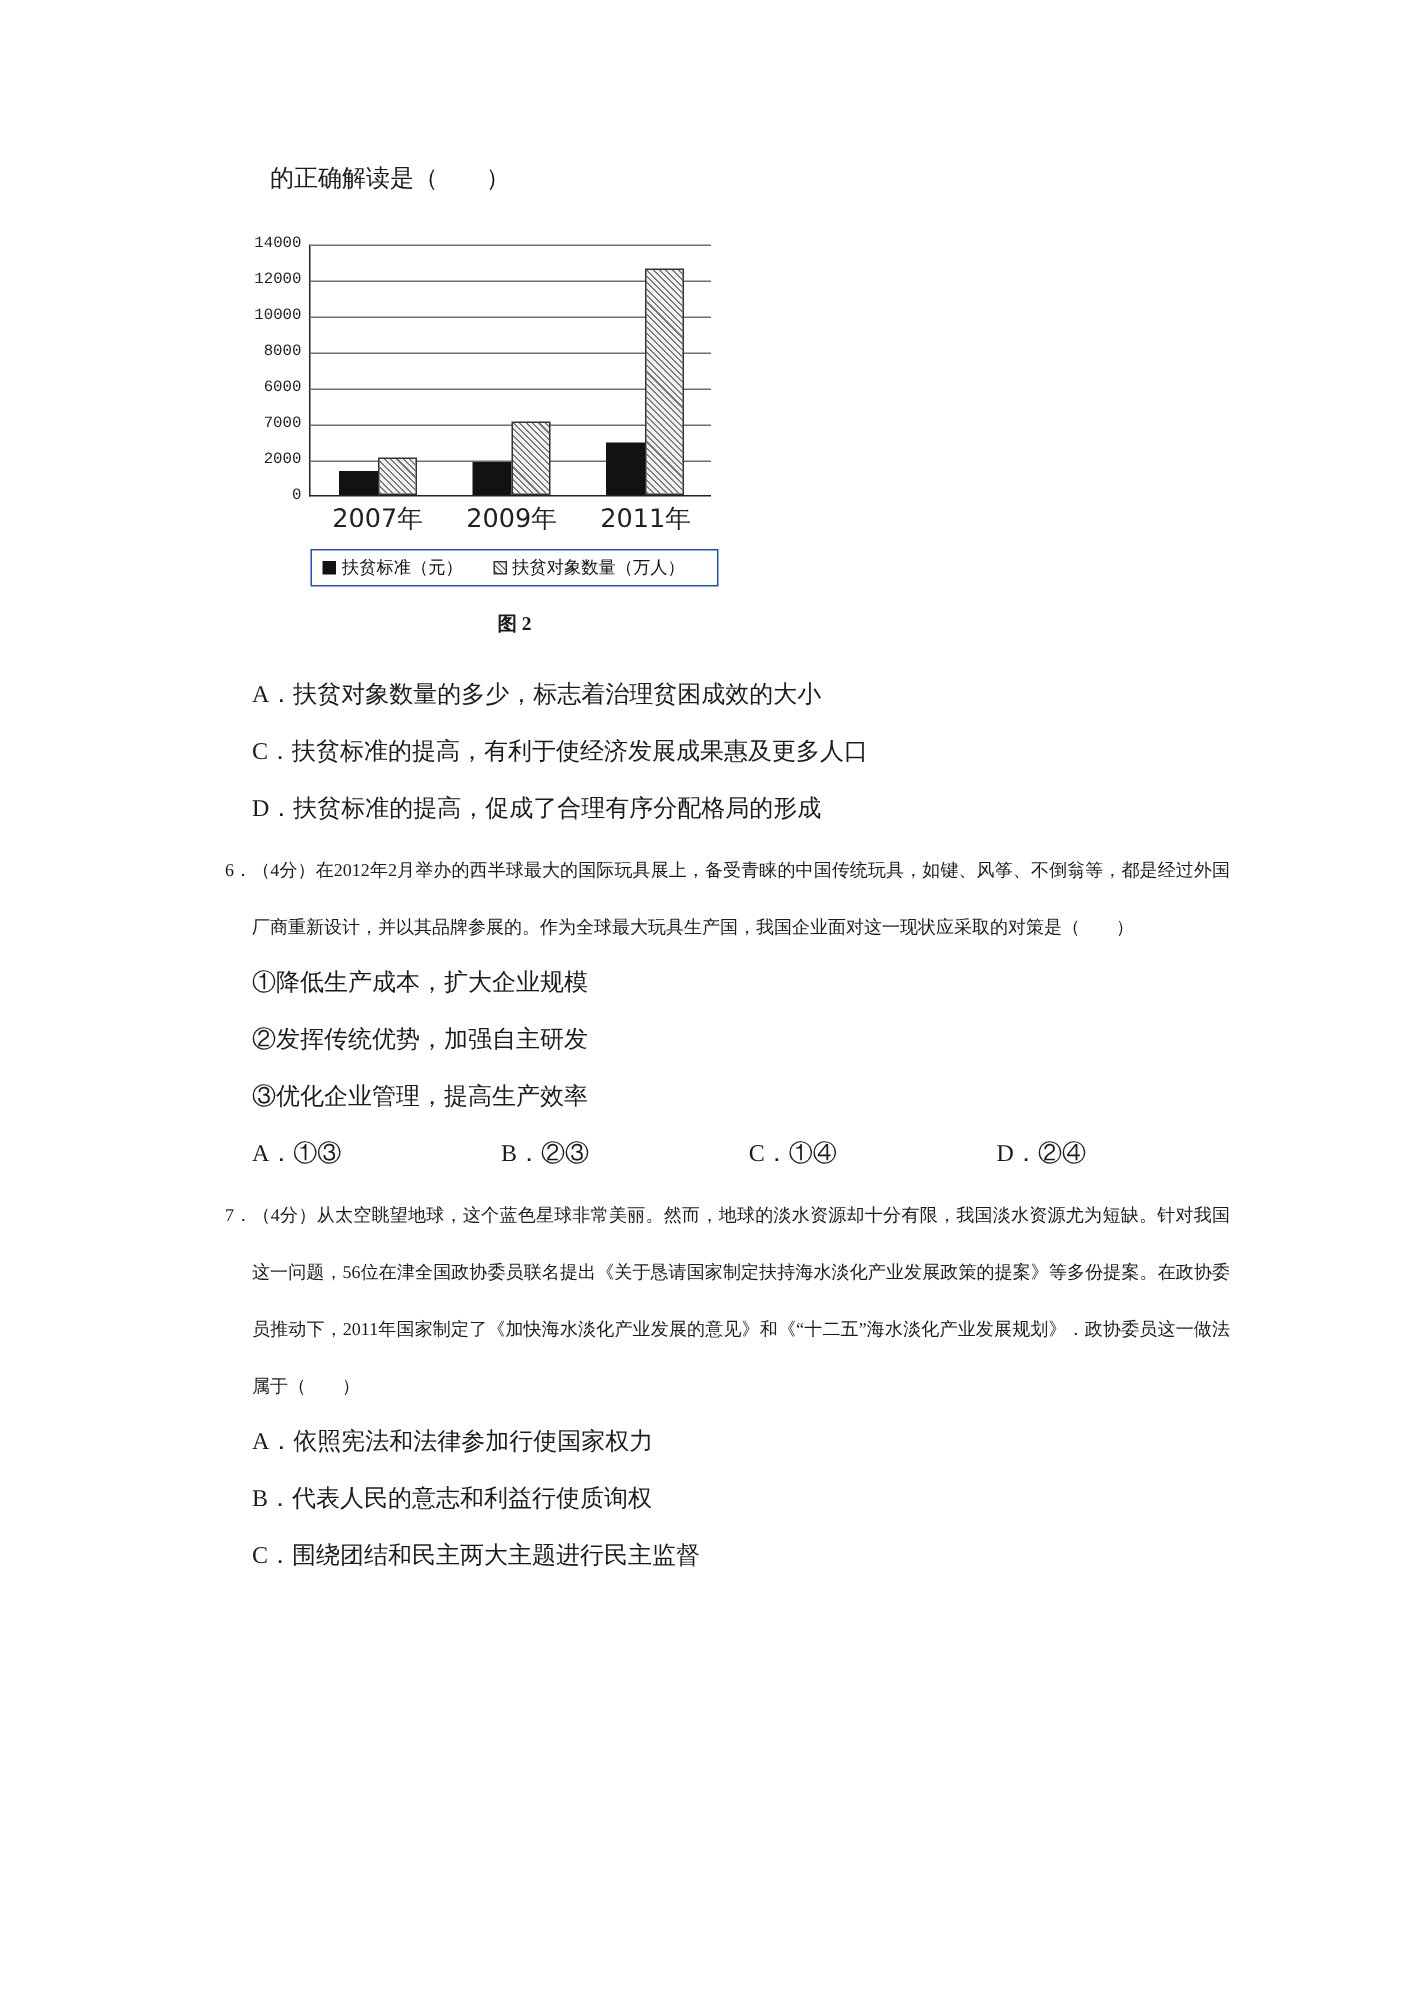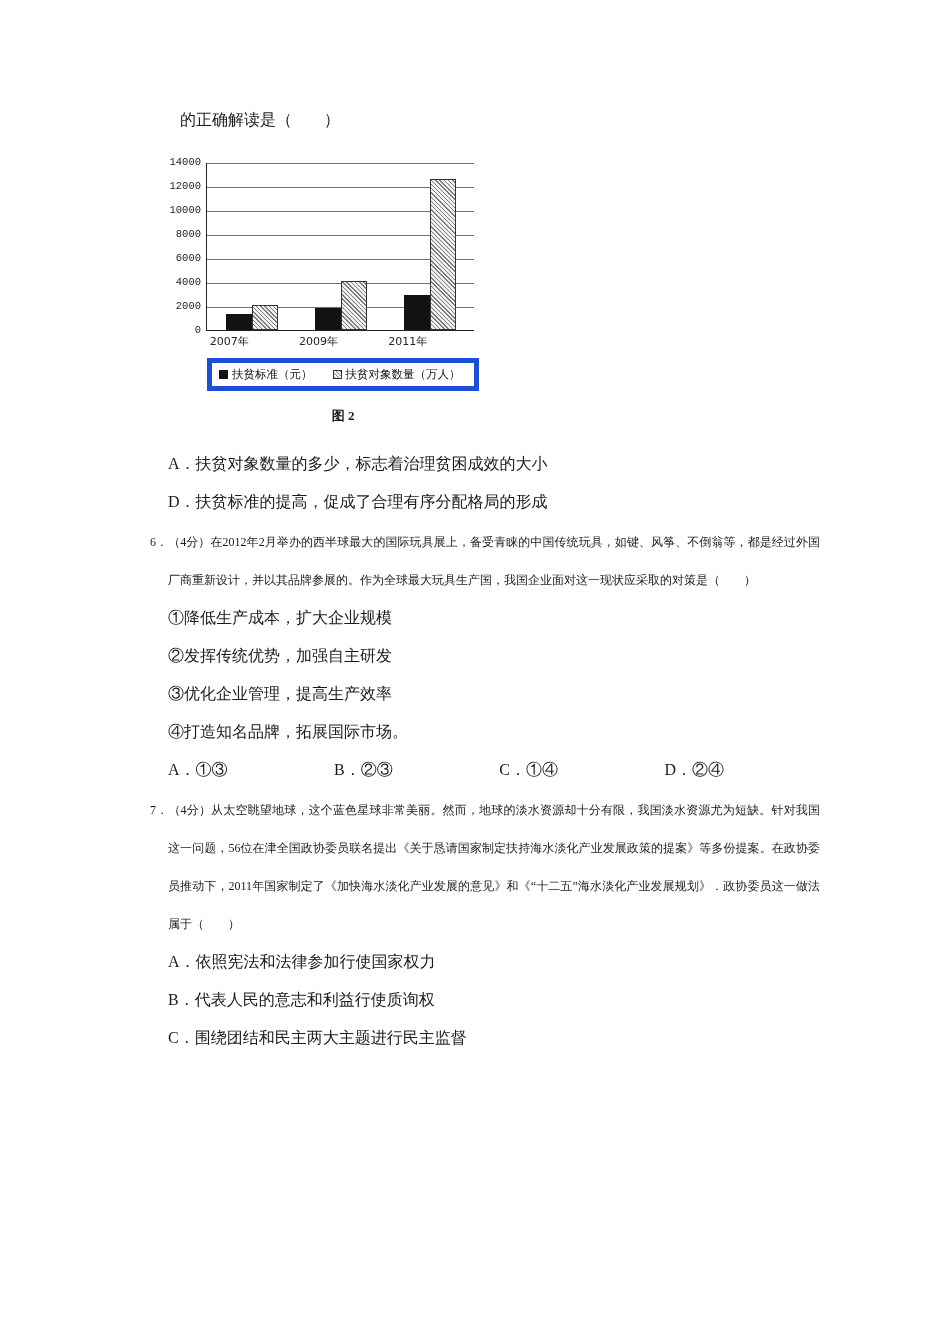--- a/index.html
+++ b/index.html
@@ -33,24 +33,24 @@
   }
   .gridline { position:absolute; left:0; right:0; height:1px; background:#6f6f6f; }
   .bar-group { display:flex; align-items:flex-end; position:relative; z-index:2; }
   .bar { width:26px; }
   .bar.solid { background:#121212; }
   .bar.hatched {
     border:1px solid #333;
     background:repeating-linear-gradient(45deg,#7d7d7d 0,#7d7d7d 1px,#f1f1f1 1px,#f1f1f1 3px);
   }
   .xlabels { margin-left:37px; width:268px; display:flex; justify-content:space-around; }
-  .xtick { width:84px; text-align:left; font-size:11px; color:#222; padding-top:3px; }
+  .xtick { width:84px; text-align:center; font-size:17px; color:#222; padding-top:3px; }
   .legend {
     margin:9px 0 16px 37px; width:272px;
-    border:5px solid #1d4ed8; padding:4px 7px;
+    border:1px solid #1d4ed8; padding:4px 7px;
     display:flex; align-items:center; gap:20px;
     font-size:11.5px; color:#111;
   }
   .legend-item { display:inline-flex; align-items:center; white-space:nowrap; }
   .swatch { width:9px; height:9px; display:inline-block; margin-right:4px; }
   .swatch.solid { background:#121212; }
   .swatch.hatched {
     border:1px solid #333;
     background:repeating-linear-gradient(45deg,#7d7d7d 0,#7d7d7d 1px,#f1f1f1 1px,#f1f1f1 3px);
   }
@@ -78,21 +78,21 @@
     <div class="line indented">的正确解读是（　　）</div>
 
     <div class="chart">
       <div class="chart-body">
         <div class="yaxis" id="yaxis">
             <div class="ytick" style="top: 0px;">14000</div>
             <div class="ytick" style="top: 24px;">12000</div>
             <div class="ytick" style="top: 48px;">10000</div>
             <div class="ytick" style="top: 72px;">8000</div>
             <div class="ytick" style="top: 96px;">6000</div>
-            <div class="ytick" style="top: 120px;">4000</div>
+            <div class="ytick" style="top: 120px;">7000</div>
             <div class="ytick" style="top: 144px;">2000</div>
             <div class="ytick" style="top: 168px;">0</div>
           </div>
         <div class="plot" id="plot">
             <div class="gridline" style="top: 0px;"></div>
             <div class="gridline" style="top: 24px;"></div>
             <div class="gridline" style="top: 48px;"></div>
             <div class="gridline" style="top: 72px;"></div>
             <div class="gridline" style="top: 96px;"></div>
             <div class="gridline" style="top: 120px;"></div>
@@ -124,29 +124,29 @@
           <span class="legend-item">
             <span class="swatch hatched"></span>
             <span>扶贫对象数量（万人）</span>
           </span>
         </div>
       <div class="caption">图 2</div>
     </div>
 
     <div class="q-block q5-options">
       <div class="option-line">A．扶贫对象数量的多少，标志着治理贫困成效的大小</div>
+      <div class="option-line">C．扶贫标准的提高，有利于使经济发展成果惠及更多人口</div>
       <div class="option-line">D．扶贫标准的提高，促成了合理有序分配格局的形成</div>
     </div>
 
     <div class="q-block">
       <p class="stem"><span>6．</span><span>（4分）</span><span>在2012年2月举办的西半球最大的国际玩具展上，备受青睐的中国传统玩具，如键、风筝、不倒翁等，都是经过外国厂商重新设计，并以其品牌参展的。作为全球最大玩具生产国，我国企业面对这一现状应采取的对策是（　　）</span></p>
       <div class="option-line">①降低生产成本，扩大企业规模</div>
       <div class="option-line">②发挥传统优势，加强自主研发</div>
       <div class="option-line">③优化企业管理，提高生产效率</div>
-      <div class="option-line">④打造知名品牌，拓展国际市场。</div>
       <div class="options-inline">
         <span>A．①③</span>
         <span>B．②③</span>
         <span>C．①④</span>
         <span>D．②④</span>
       </div>
     </div>
 
     <div class="q-block">
       <p class="stem"><span>7．</span><span>（4分）</span><span>从太空眺望地球，这个蓝色星球非常美丽。然而，地球的淡水资源却十分有限，我国淡水资源尤为短缺。针对我国这一问题，56位在津全国政协委员联名提出《关于恳请国家制定扶持海水淡化产业发展政策的提案》等多份提案。在政协委员推动下，2011年国家制定了《加快海水淡化产业发展的意见》和《“十二五”海水淡化产业发展规划》．政协委员这一做法属于（　　）</span></p>

